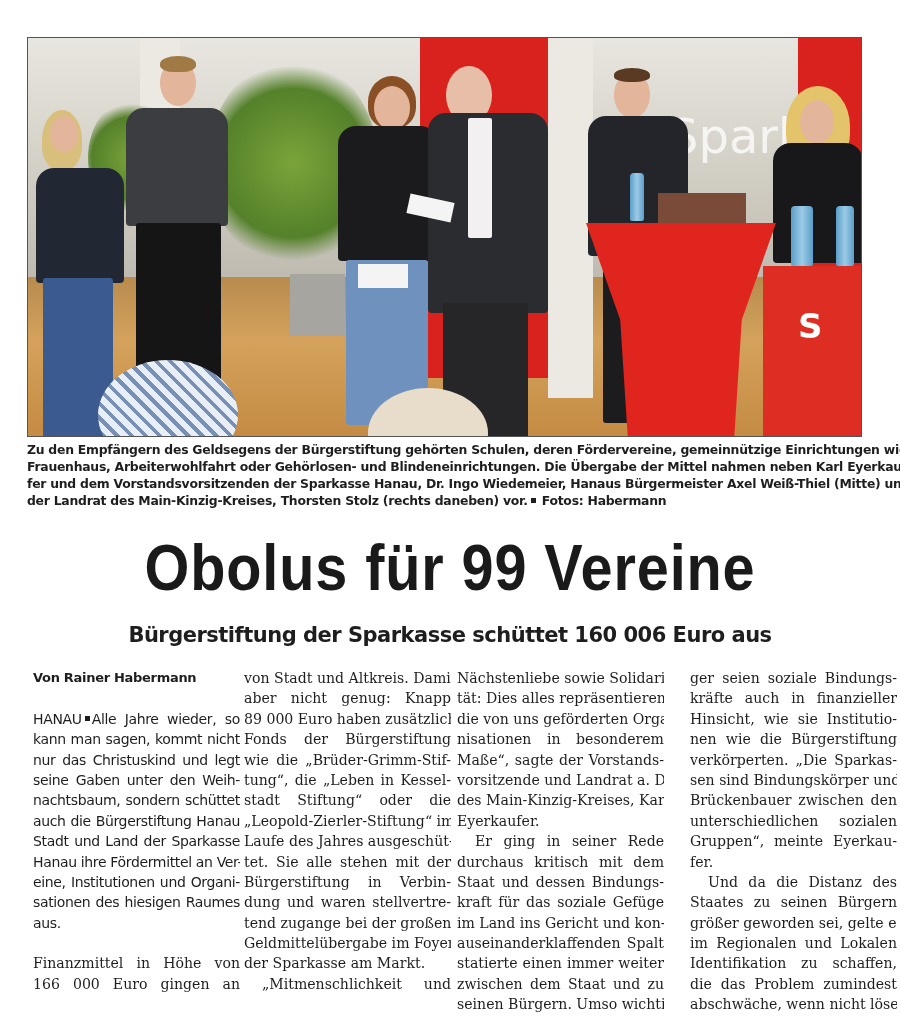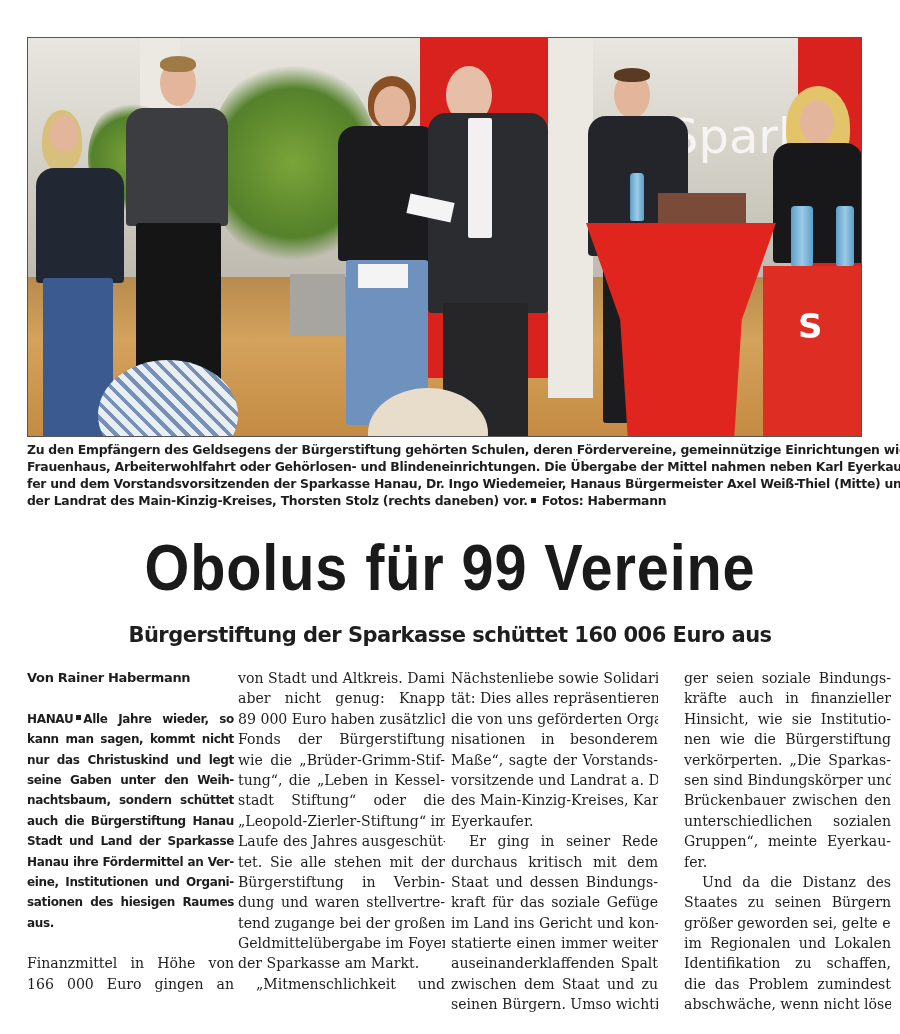--- a/index.html
+++ b/index.html
@@ -49,31 +49,31 @@
     line-height: 80px; color: #1a1a1a; letter-spacing: 1px;
     transform: scaleX(0.9);
   }
   .subheadline {
     position: absolute; left: 0; top: 620px; width: 900px; text-align: center;
     font-family: "DejaVu Sans", sans-serif; font-size: 21px; line-height: 30px; color: #1e1e1e;
     letter-spacing: -0.5px;
   }
 
   
-  .col { position: absolute; top: 668px; width: 207px; font-size: 14.1px; line-height: 20.4px; }
+  .col { position: absolute; top: 668px; width: 207px; font-size: 14.1px; line-height: 20.4px; margin-left: 6px; }
   .col .line { display: block; white-space: nowrap; text-align: justify; text-align-last: justify; height: 20.4px; overflow: hidden; }
   .col .line.last { text-align-last: left; }
   .col .indent { padding-left: 18px; }
   .col-1 { left: 27px; }
   .col-2 { left: 238px; }
   .col-3 { left: 451px; }
   .col-4 { left: 684px; }
 
   .byline { font-family: "DejaVu Sans", sans-serif; font-weight: bold; font-size: 13px; letter-spacing: -0.3px; }
-  .lead { font-family: "DejaVu Sans", sans-serif; font-weight: bold; font-size: 12px; letter-spacing: -0.35px; }
+  .lead { font-family: "DejaVu Sans", sans-serif; font-weight: normal; font-size: 14px; letter-spacing: -0.35px; }
   .gap { display: block; height: 20.4px; }
   .dateline-mark { display: inline-block; width: 5px; height: 5px; background: #1e1e1e; vertical-align: middle; margin: 0 2px 3px 3px; }
 </style>
 </head>
 <body>
 
 <div class="photo">
   <div class="bg-office"></div>
   <div class="floor"></div>
   <div class="pillar" style="left:112px;top:0;width:40px;height:240px;"></div>
@@ -195,22 +195,22 @@
   <span class="line">nisationen in besonderem</span>
   <span class="line">Maße“, sagte der Vorstands-</span>
   <span class="line">vorsitzende und Landrat a. D.</span>
   <span class="line">des Main-Kinzig-Kreises, Karl</span>
   <span class="line last">Eyerkaufer.</span>
   <span class="line indent">Er ging in seiner Rede</span>
   <span class="line">durchaus kritisch mit dem</span>
   <span class="line">Staat und dessen Bindungs-</span>
   <span class="line">kraft für das soziale Gefüge</span>
   <span class="line">im Land ins Gericht und kon-</span>
+  <span class="line">auseinanderklaffenden Spalt</span>
   <span class="line">statierte einen immer weiter</span>
-  <span class="line">auseinanderklaffenden Spalt</span>
   <span class="line">zwischen dem Staat und zu</span>
   <span class="line">seinen Bürgern. Umso wichti-</span>
 </div>
 
 <div class="col col-4">
   <span class="line">ger seien soziale Bindungs-</span>
   <span class="line">kräfte auch in finanzieller</span>
   <span class="line">Hinsicht, wie sie Institutio-</span>
   <span class="line">nen wie die Bürgerstiftung</span>
   <span class="line">verkörperten. „Die Sparkas-</span>

